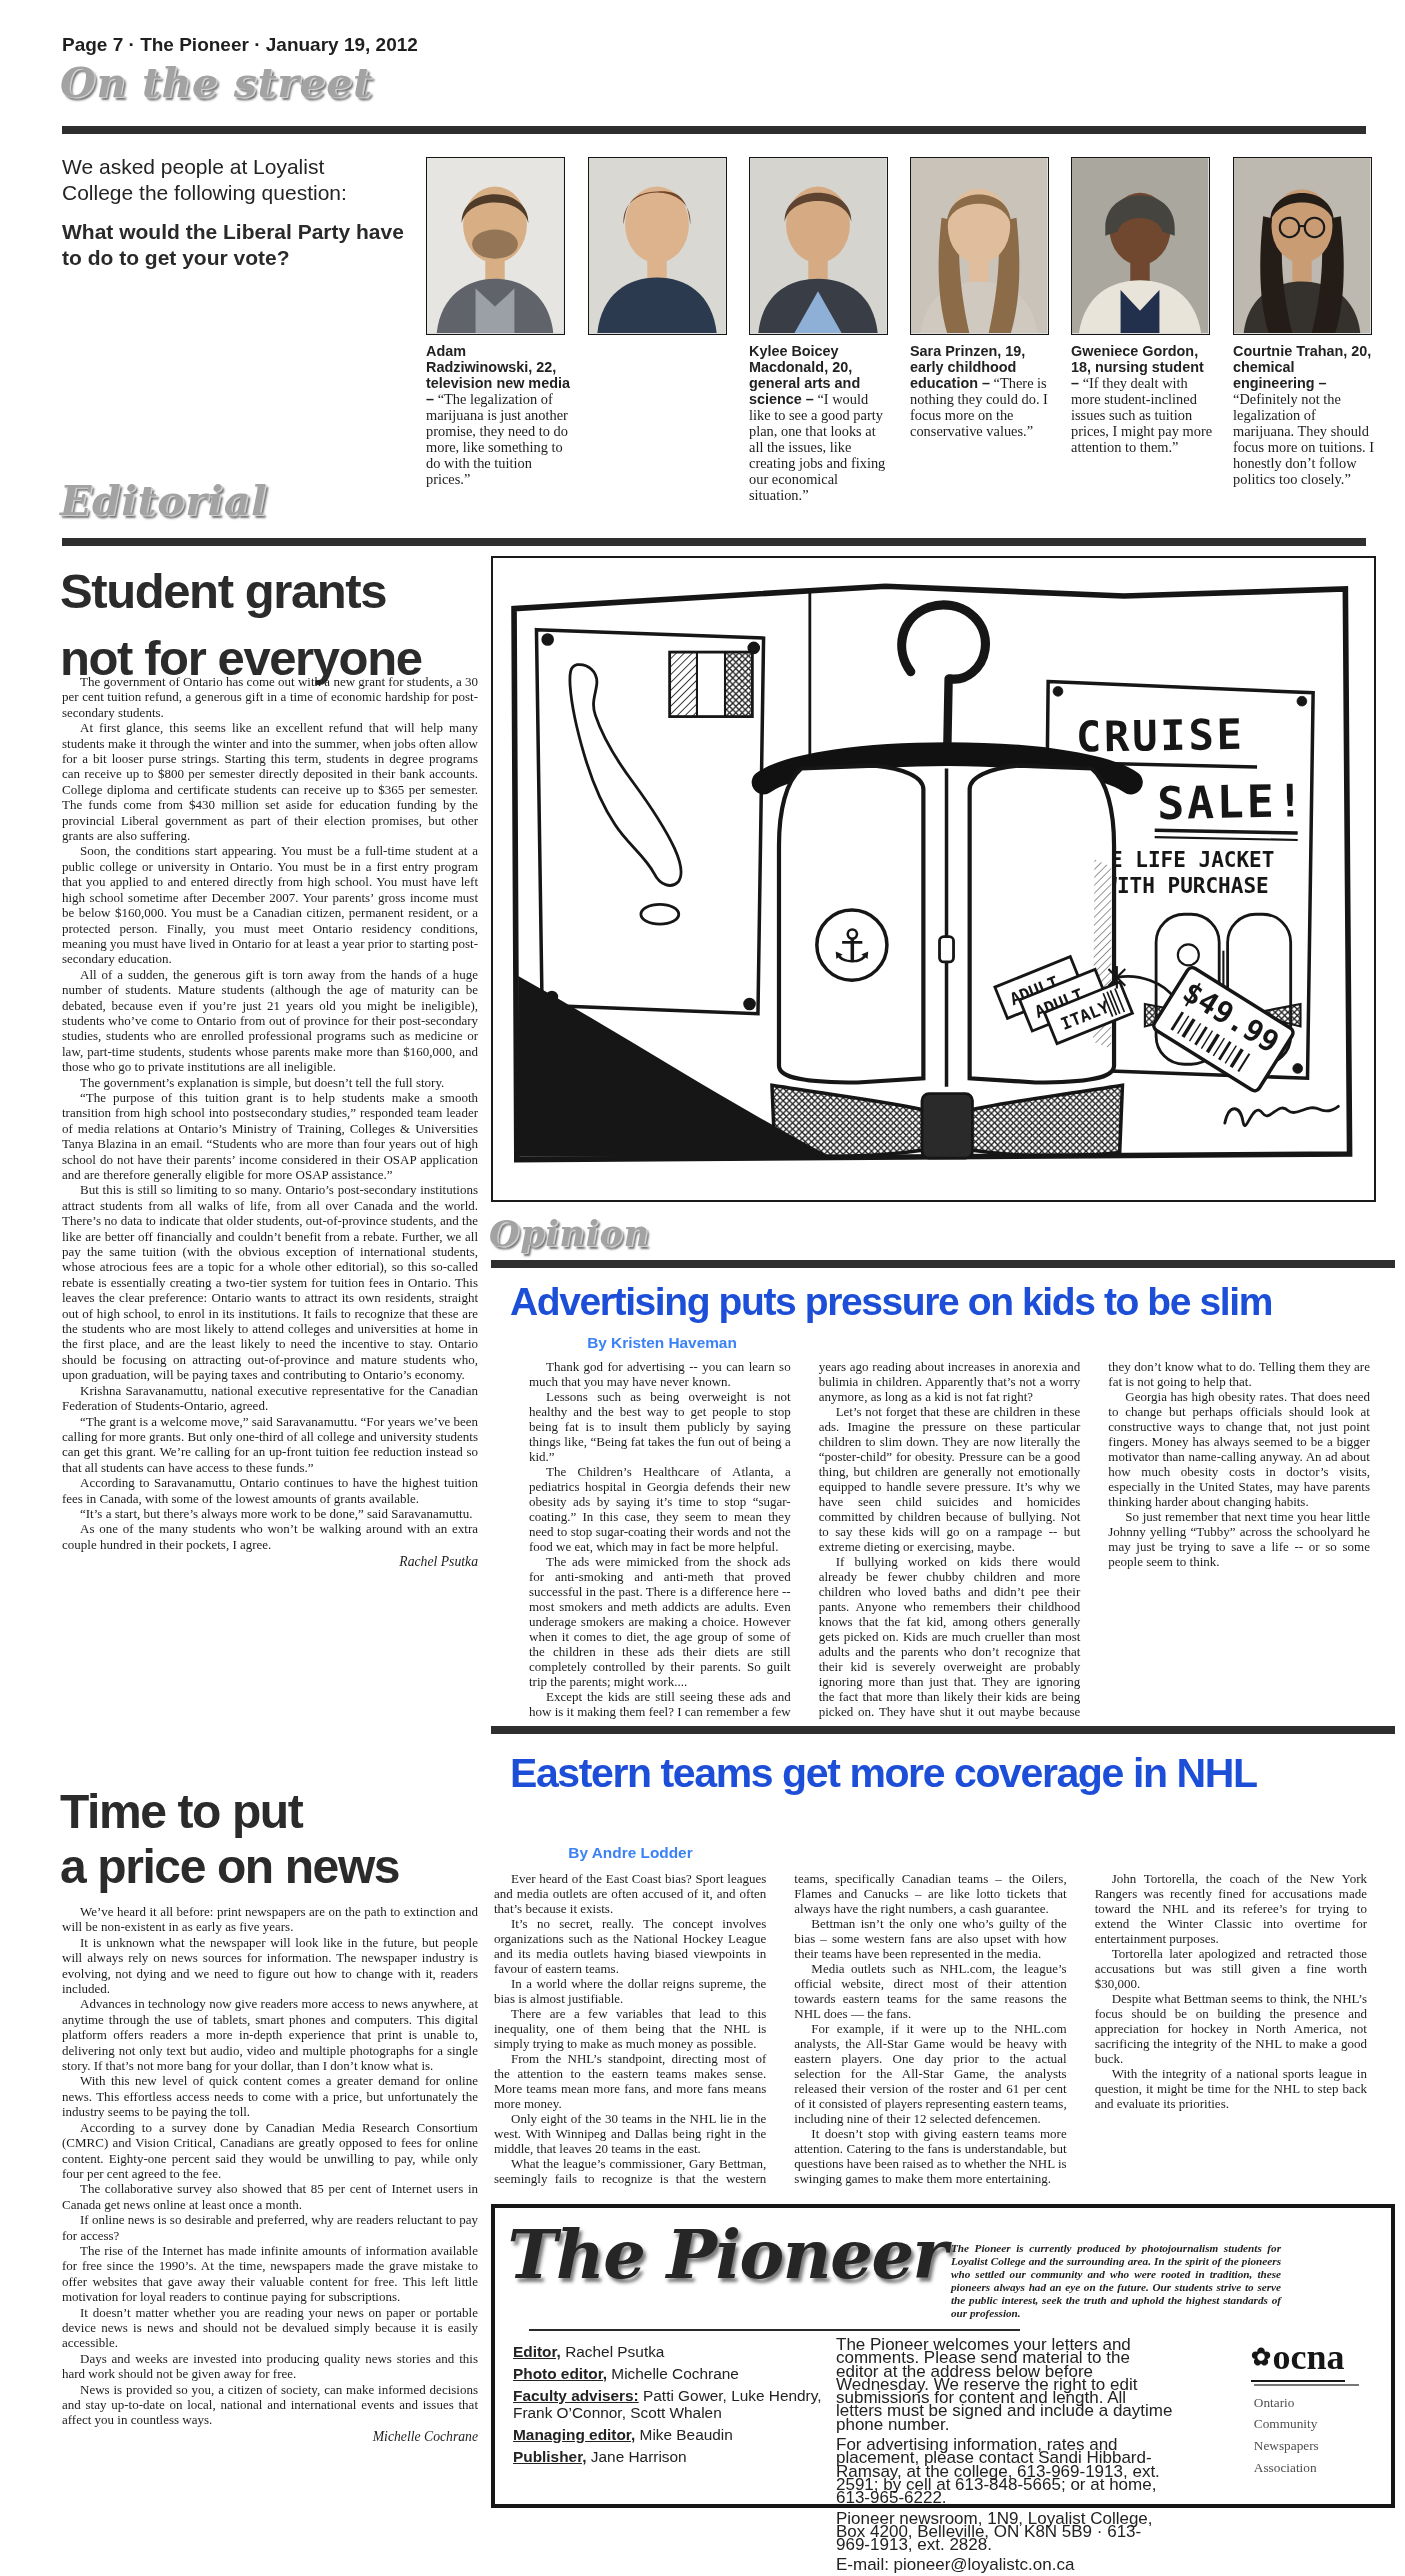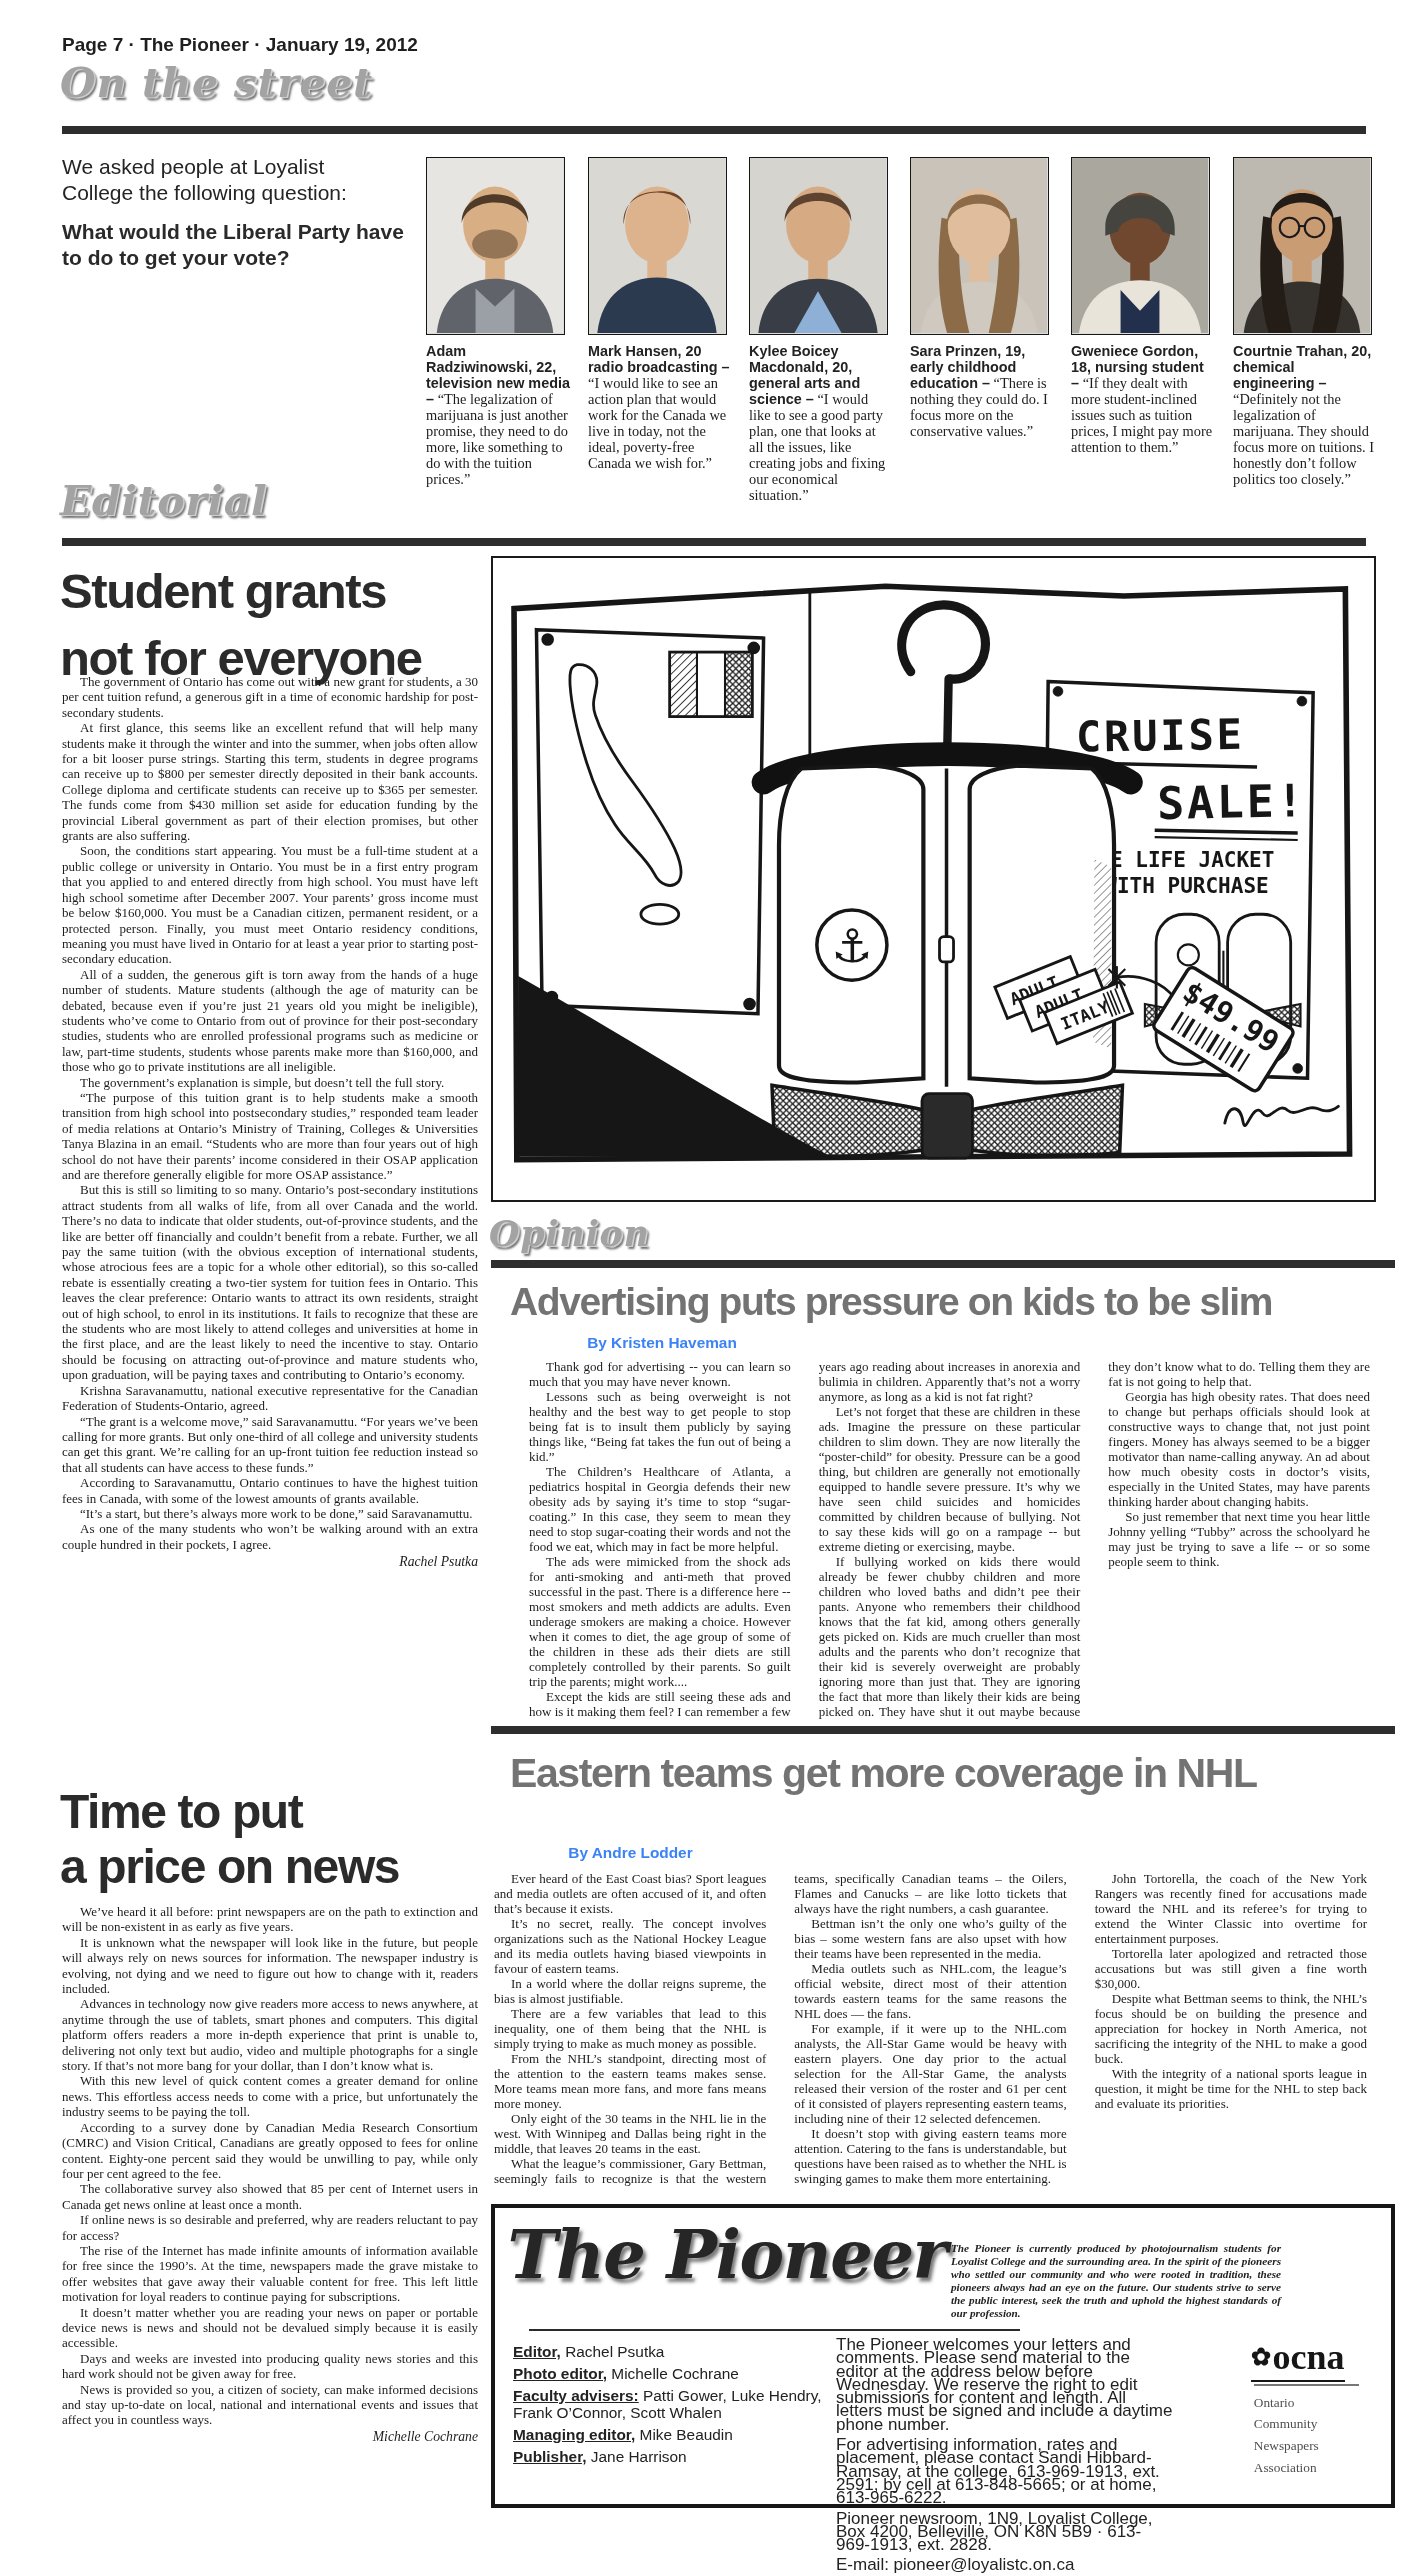--- a/index.html
+++ b/index.html
@@ -23,21 +23,21 @@
 
   .person { position:absolute; width:144px; }
   .photo-frame { width:139px; height:178px; border:1.4px solid #161616; background:#ddd; }
   .photo-frame svg { display:block; }
   .caption { margin-top:8.4px; font-size:14.4px; line-height:16px; text-align:left; }
   .caption .caption-name { font-family:"Liberation Sans", sans-serif; font-weight:700; color:#222; }
   .caption .caption-quote { font-family:"Liberation Serif", serif; color:#1c1c1c; }
 
   .headline-xl { font-family:"Liberation Sans", sans-serif; font-weight:700; font-size:49px; line-height:67px; letter-spacing:-1.4px; color:#2b2b2b; }
   .headline-md { font-family:"Liberation Sans", sans-serif; font-weight:700; font-size:48px; line-height:55px; letter-spacing:-1.4px; color:#2b2b2b; }
-  .headline-wide { font-family:"Liberation Sans", sans-serif; font-weight:700; font-size:39px; letter-spacing:-1.4px; color:#737373; white-space:nowrap; }
+  .headline-wide { font-family:"Liberation Sans", sans-serif; font-weight:700; font-size:39px; letter-spacing:-1.4px; color:#1d4ed8; white-space:nowrap; }
 
   .article-body { font-size:13px; line-height:15.4px; text-align:justify; overflow:hidden; }
   .article-body p { text-indent:18px; margin:0; }
   .article-body .sig { text-indent:0; text-align:right; font-style:italic; font-size:13.7px; margin-top:1.4px; }
 
   .threecol { font-size:13px; line-height:15px; text-align:justify; column-count:3; column-gap:28px; column-fill:auto; overflow:hidden; }
   .threecol p { text-indent:17px; margin:0; }
 
   .byline-center { font-family:"Liberation Sans", sans-serif; font-weight:700; font-size:15.4px; text-align:center; color:#3b82f6; }
 
@@ -91,24 +91,20 @@
 <div class="person" style="left:588px; top:157px;">
   <div class="photo-frame">
     <svg viewBox="0 0 196 252" width="136" height="175">
       <rect width="196" height="252" fill="#d9d8d3"></rect>
       <rect x="84" y="138" width="28" height="44" fill="#dcb38c"></rect>
       <path d="M12,252 C18,196 56,172 98,172 C140,172 178,196 184,252 Z" fill="#2c3a50"></path>
       <ellipse cx="98" cy="96" rx="46" ry="55" fill="#dcb38c"></ellipse>
       <path d="M50,96 C44,34 152,34 146,96 C142,58 130,46 98,48 C64,50 54,62 50,96 Z" fill="#70452a"></path>
     </svg>
   </div>
-  <p class="caption">
-    <span class="caption-name">Mark Hansen, 20 radio broadcasting –</span>
-    <span class="caption-quote">“I would like to see an action plan that would work for the Canada we live in today, not the ideal, poverty-free Canada we wish for.”</span>
-  </p>
 </div>
 
 <div class="person" style="left:749px; top:157px;">
   <div class="photo-frame">
     <svg viewBox="0 0 196 252" width="136" height="175">
       <rect width="196" height="252" fill="#d5d4cf"></rect>
       <rect x="84" y="138" width="28" height="44" fill="#d6ab83"></rect>
       <path d="M12,252 C18,196 56,174 98,174 C140,174 178,196 184,252 Z" fill="#383d46"></path>
       <path d="M64,252 L98,192 L132,252 Z" fill="#8fb0d6"></path>
       <ellipse cx="98" cy="96" rx="46" ry="55" fill="#d6ab83"></ellipse>

